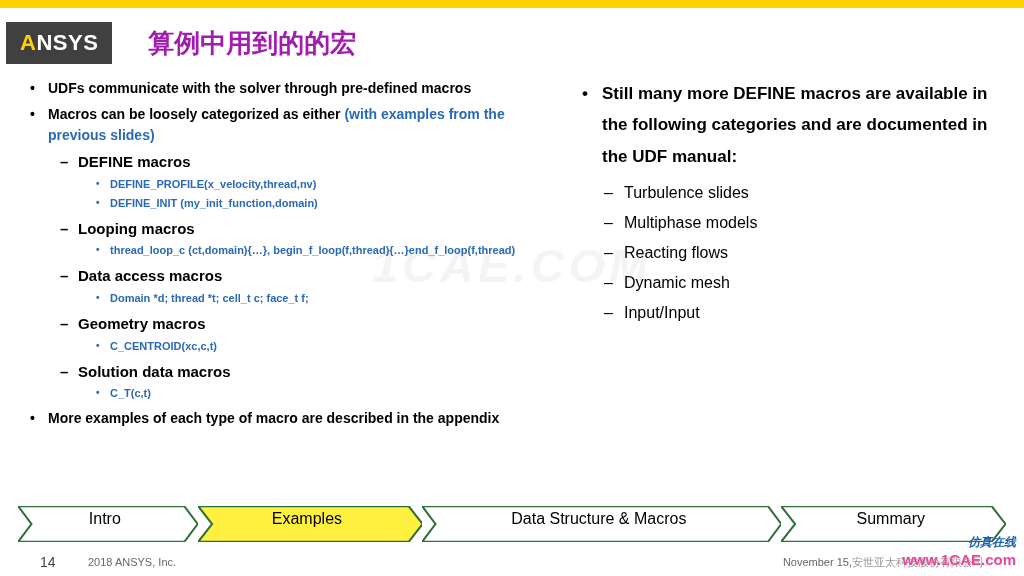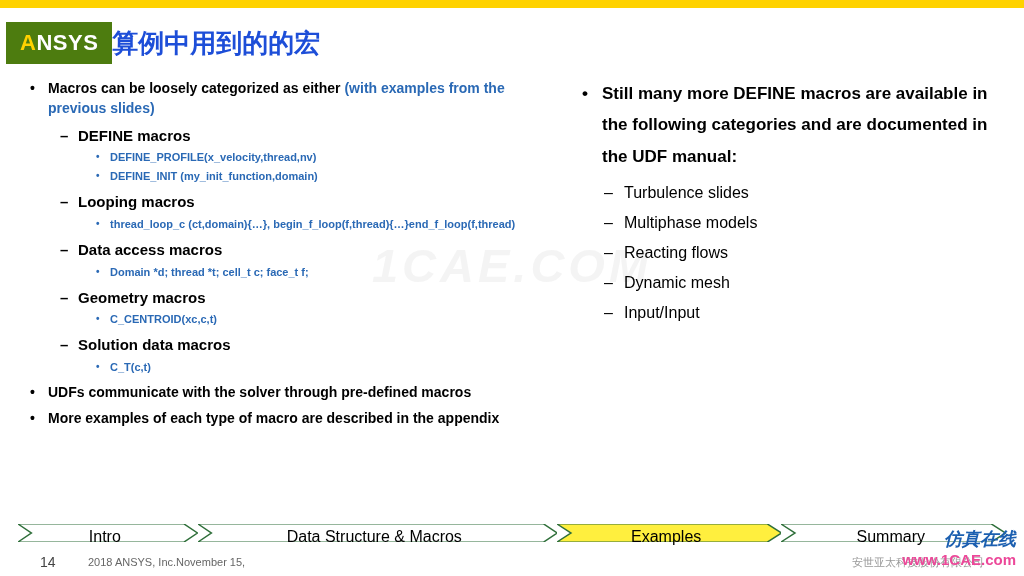--- a/index.html
+++ b/index.html
@@ -1,68 +1,69 @@
 <!DOCTYPE html>
 <html><head>
 <meta charset="utf-8">
 <style>
   * { margin: 0; padding: 0; box-sizing: border-box; }
   html, body { width: 1024px; height: 576px; overflow: hidden; font-family: Arial, "Microsoft YaHei", sans-serif; background: #fff; color: #000; position: relative; }
   .topbar { height: 8px; background: #ffd200; width: 100%; }
   .header-row { display: flex; align-items: center; margin-top: 14px; }
-  .logo { background: #4d7c0f; color: #fff; font-weight: bold; font-size: 22px; padding: 8px 14px; margin-left: 6px; letter-spacing: 0.5px; font-family: Arial, sans-serif; }
+  .logo { background: #404040; color: #fff; font-weight: bold; font-size: 22px; padding: 8px 14px; margin-left: 6px; letter-spacing: 0.5px; font-family: Arial, sans-serif; }
   .logo .a1 { color: #ffd200; }
-  .title { font-size: 26px; font-weight: 700; color: #1d4ed8; }
+  .title { font-size: 26px; font-weight: 700; margin-left: 36px; color: #a21caf; }
   .cols { display: flex; margin-top: 14px; padding: 0 30px 0 22px; }
   .left { width: 540px; }
   .right { flex: 1; padding-left: 18px; }
   ul { list-style: none; }
   .lvl1 > li { position: relative; padding-left: 26px; margin-bottom: 6px; font-size: 14px; font-weight: 700; line-height: 1.45; }
   .lvl1 > li::before { content: "•"; position: absolute; left: 8px; top: 0; font-size: 14px; }
   .lvl1 .link { color: #2a69b5; font-weight: 700; }
   .lvl2 { margin-top: 6px; }
   .lvl2 > li { position: relative; padding-left: 30px; margin: 6px 0; font-size: 15px; font-weight: 700; }
   .lvl2 > li::before { content: "–"; position: absolute; left: 12px; top: 0; font-size: 15px; }
   .lvl3 { margin-top: 4px; }
   .lvl3 > li { position: relative; padding-left: 32px; margin: 3px 0; font-size: 11px; font-weight: 700; color: #2a69b5; }
   .lvl3 > li::before { content: "•"; position: absolute; left: 18px; top: 0; color: #2a69b5; font-size: 10px; }
   .right .rtop { font-size: 17px; font-weight: 700; line-height: 1.85; position: relative; padding-left: 22px; }
   .right .rtop::before { content: "•"; position: absolute; left: 2px; top: 0; }
   .right .rlist > li { position: relative; padding-left: 44px; margin: 12px 0; font-size: 16px; }
   .right .rlist > li::before { content: "–"; position: absolute; left: 24px; top: 0; }
   .watermark { position: absolute; left: 50%; top: 46%; transform: translate(-50%,-50%); font-size: 47px; font-weight: 700; color: rgba(180,180,180,0.15); letter-spacing: 4px; pointer-events: none; font-style: italic; }
   .nav { position: absolute; left: 18px; right: 18px; bottom: 34px; display: flex; gap: 0; }
-  .nav .step { flex: 1; position: relative; height: 18px; }
+  .nav .step { flex: 1; position: relative; height: 36px; }
   .nav .step .txt { position: absolute; left: 14px; right: 20px; top: 4px; text-align: center; font-size: 16px; }
   .nav svg { position: absolute; inset: 0; width: 100%; height: 100%; }
   .footer { position: absolute; left: 0; right: 0; bottom: 6px; display: flex; align-items: center; font-size: 11px; color: #666; padding: 0 40px; }
   .footer .pg { width: 48px; font-size: 14px; color: #444; }
-  .footer .mid { flex: 1; text-align: left; }
+  .footer .mid { flex: 1; text-align: right; }
   .footer .rt { text-align: left; color: #999; }
   .wmk2 { position: absolute; right: 8px; bottom: 8px; text-align: right;线-height: 1.2; }
-  .wmk2 .l1 { color: #1b5fb0; font-size: 18px; font-weight: 700; font-style: italic; }
+  .wmk2 .l1 { color: #1b5fb0; font-size: 12px; font-weight: 700; font-style: italic; }
   .wmk2 .l2 { color: #ec4899; font-size: 15px; font-weight: 700; }
 </style>
 </head>
 <body>
 
 <div class="topbar"></div>
 
 <div class="header-row">
   <div class="logo">
     <span class="a1">A</span><span>NSYS</span>
   </div>
   <div class="title">算例中用到的的宏</div>
 </div>
 
 <div class="watermark">1CAE.COM</div>
 
 <div class="cols">
   <div class="left">
     <ul class="lvl1">
+      <li>UDFs communicate with the solver through pre-defined macros</li>
       <li>
         <span>Macros can be loosely categorized as either </span><span class="link">(with examples from the previous slides)</span>
         <ul class="lvl2">
           <li>
             <span>DEFINE macros</span>
             <ul class="lvl3">
               <li>DEFINE_PROFILE(x_velocity,thread,nv)</li>
               <li>DEFINE_INIT (my_init_function,domain)</li>
             </ul>
           </li>
@@ -85,21 +86,20 @@
             </ul>
           </li>
           <li>
             <span>Solution data macros</span>
             <ul class="lvl3">
               <li>C_T(c,t)</li>
             </ul>
           </li>
         </ul>
       </li>
-      <li>UDFs communicate with the solver through pre-defined macros</li>
       <li>More examples of each type of macro are described in the appendix</li>
     </ul>
   </div>
 
   <div class="right">
     <div class="rtop">Still many more DEFINE macros are available in the following categories  and are documented in the UDF manual:</div>
     <ul class="rlist">
       <li>Turbulence slides</li>
       <li>Multiphase models</li>
       <li>Reacting flows</li>
@@ -109,31 +109,31 @@
   </div>
 </div>
 
 <div class="nav">
   <div class="step" style="flex:0.8">
     <svg viewBox="0 0 200 30" preserveAspectRatio="none">
         <polygon points="0,0 185,0 200,15 185,30 0,30 15,15" fill="#fff" stroke="#2f6f3a" stroke-width="2"></polygon>
       </svg>
     <div class="txt">Intro</div>
   </div>
+  <div class="step" style="flex:1">
+    <svg viewBox="0 0 240 30" preserveAspectRatio="none">
+        <polygon points="0,0 225,0 240,15 225,30 0,30 15,15" fill="#ffef3e" stroke="#2f6f3a" stroke-width="2"></polygon>
+      </svg>
+    <div class="txt">Examples</div>
+  </div>
   <div class="step" style="flex:1.6">
     <svg viewBox="0 0 400 30" preserveAspectRatio="none">
         <polygon points="0,0 385,0 400,15 385,30 0,30 15,15" fill="#fff" stroke="#2f6f3a" stroke-width="2"></polygon>
       </svg>
     <div class="txt">Data Structure &amp; Macros</div>
-  </div>
-  <div class="step" style="flex:1">
-    <svg viewBox="0 0 240 30" preserveAspectRatio="none">
-        <polygon points="0,0 225,0 240,15 225,30 0,30 15,15" fill="#ffef3e" stroke="#2f6f3a" stroke-width="2"></polygon>
-      </svg>
-    <div class="txt">Examples</div>
   </div>
   <div class="step" style="flex:1">
     <svg viewBox="0 0 240 30" preserveAspectRatio="none">
         <polygon points="0,0 225,0 240,15 225,30 0,30 15,15" fill="#fff" stroke="#2f6f3a" stroke-width="2"></polygon>
       </svg>
     <div class="txt">Summary</div>
   </div>
 </div>
 
 <div class="footer">

